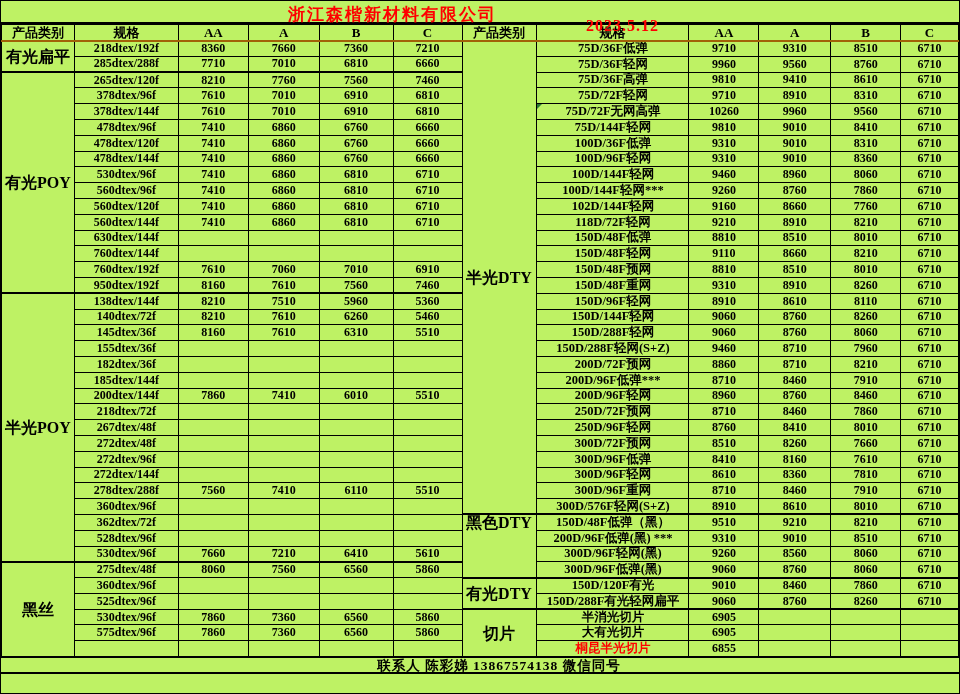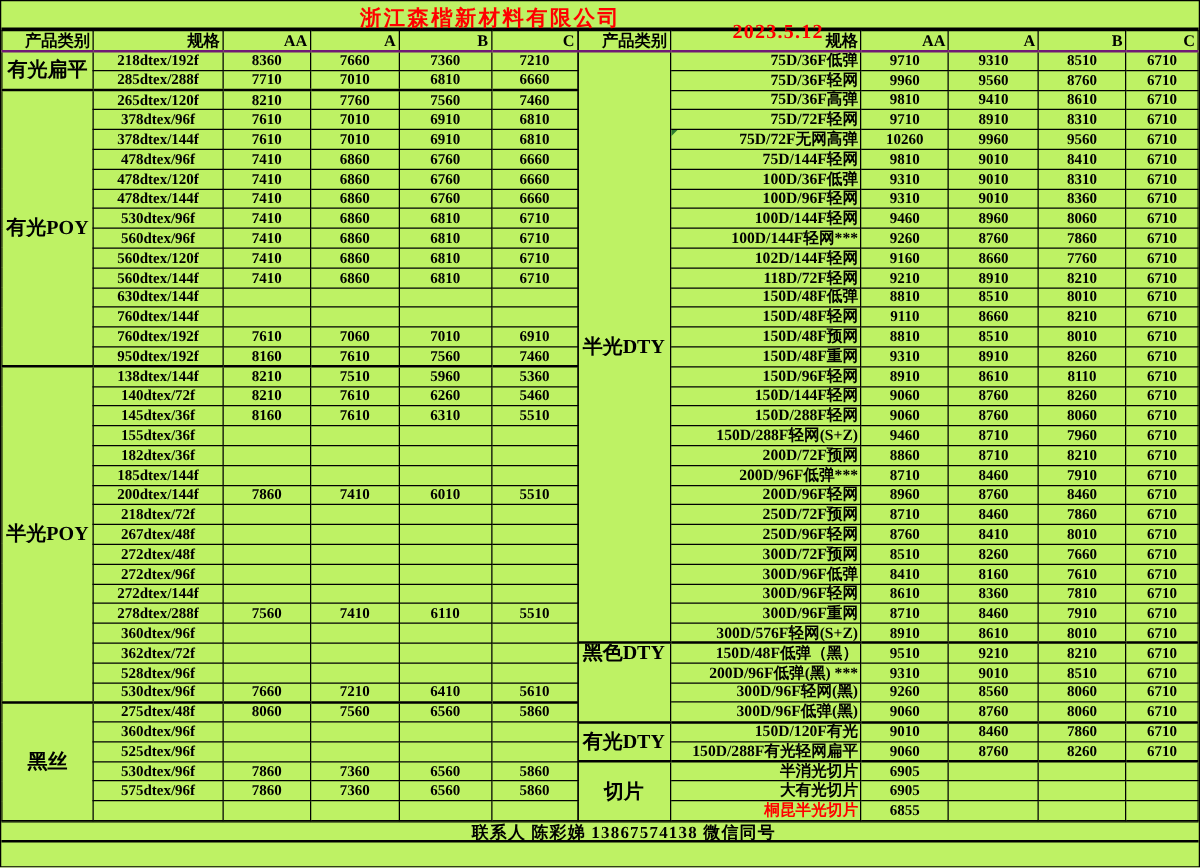--- a/index.html
+++ b/index.html
@@ -42,27 +42,27 @@
     line-height: 13px;
     font-size: 12px;
     font-weight: bold;
     padding: 0 2px;
     overflow: hidden;
     white-space: nowrap;
   }
   .price-table thead th {
     height: 16px;
     font-size: 13px;
-    text-align: right;
-    border-bottom: 2px solid #701a75;
+    text-align: center;
+    border-bottom: 2px solid #a16207;
   }
   .price-table td.cat { font-size: 16px; text-align: center; vertical-align: middle; }
   .price-table td.cat-top { vertical-align: top; padding-top: 1px; }
   .price-table td.spec { text-align: center; }
-  .price-table.right td.spec { text-align: right; padding-left: 3px; font-size: 12.5px; }
+  .price-table.right td.spec { text-align: center; padding-left: 3px; font-size: 12.5px; }
   .price-table td.val { text-align: center; }
   .price-table tr.group-start td { border-top: 2px solid #000; }
   .red-text { color: var(--accent-red, #f00); }
   td.marker { position: relative; margin-left: 16px; }
   td.marker::before {
     content: "";
     position: absolute; left: 0; top: 0;
     border-top: 5px solid var(--marker-green, #2e7d32);
     border-right: 5px solid transparent;
   }

